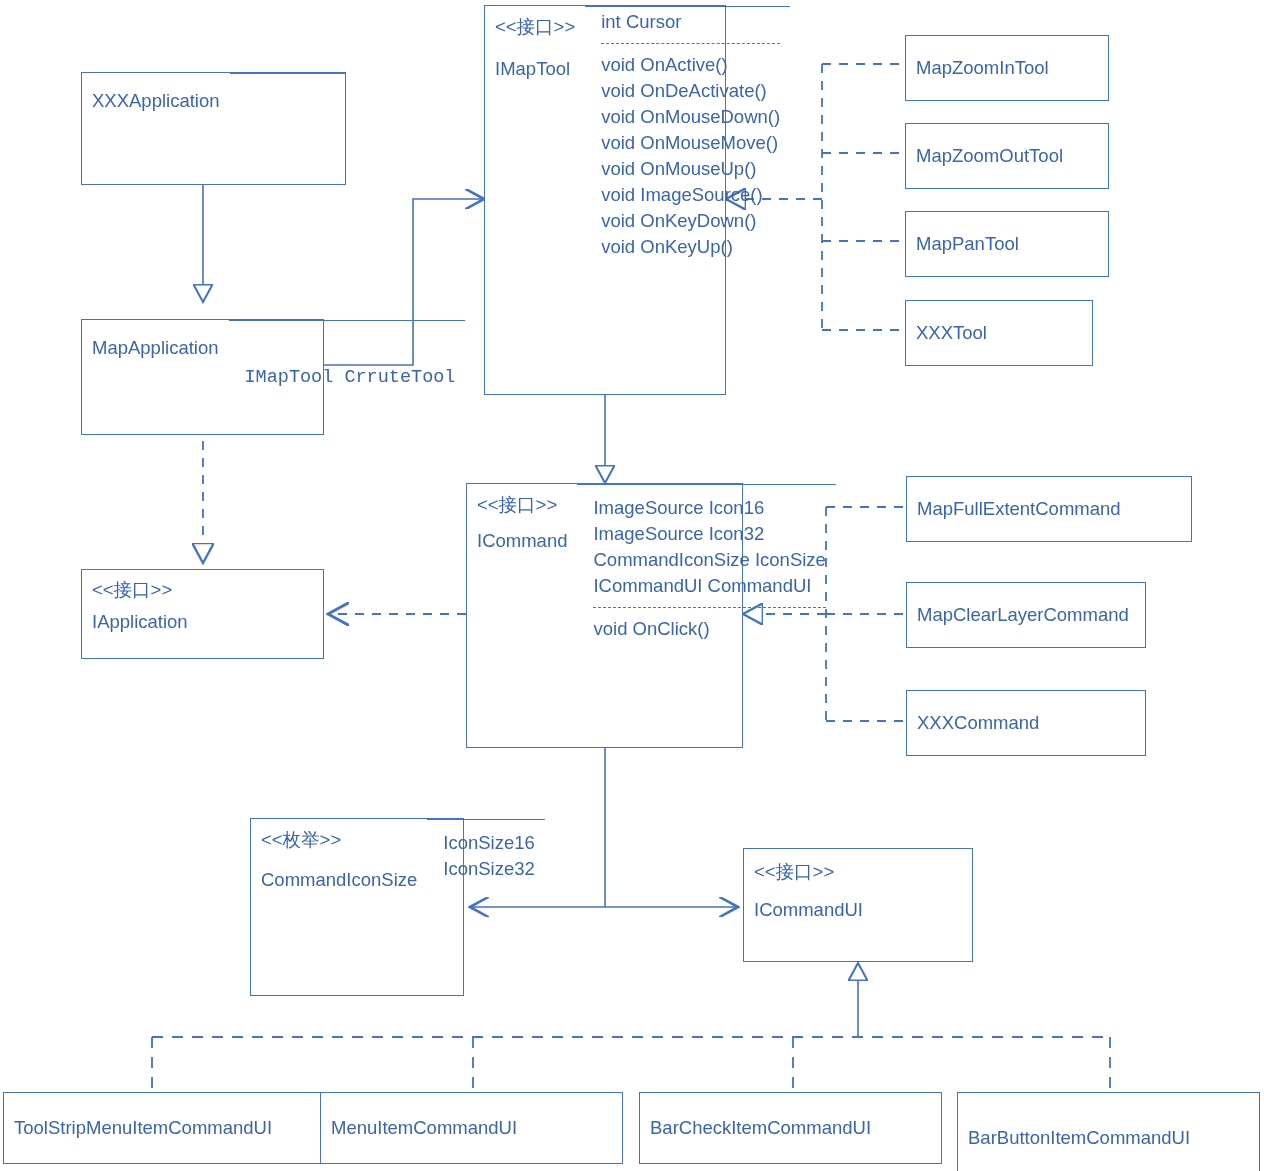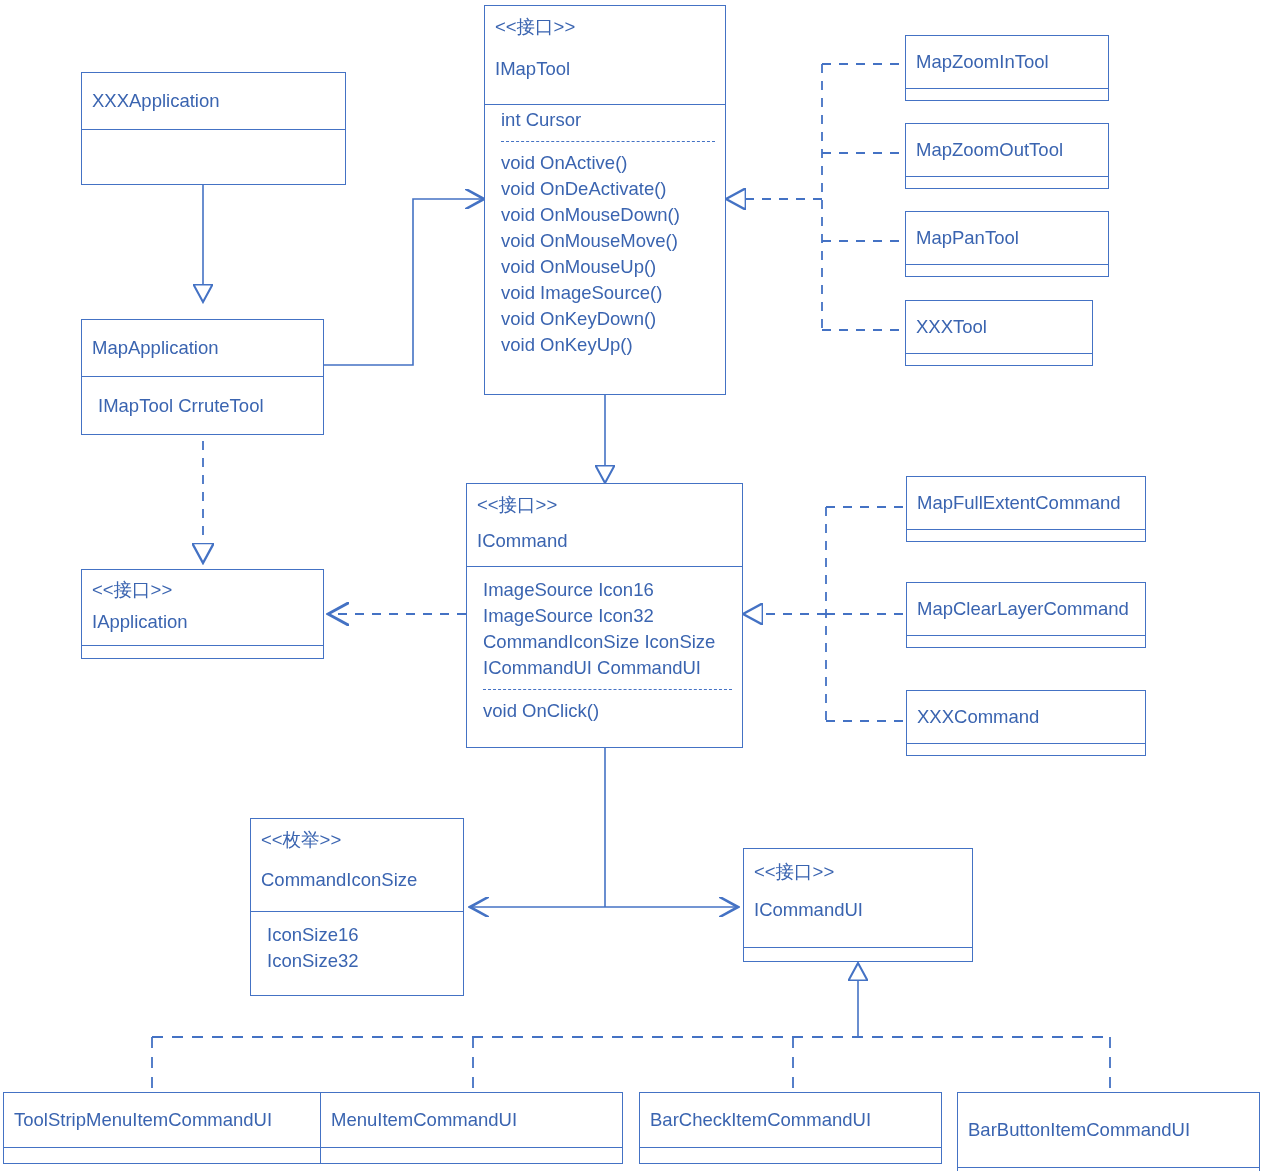--- a/index.html
+++ b/index.html
@@ -17,21 +17,21 @@
     background: #ffffff;
     overflow: hidden;
   }
   
   .uml-box {
     position: absolute;
     box-sizing: border-box;
     border: 1.4px solid #4472c4;
     background: #ffffff;
     display: flex;
-    flex-direction: column;
+    flex-direction: row;
   }
   .compartment {
     box-sizing: border-box;
     position: relative;
   }
   .compartment + .compartment {
     border-top: 1.4px solid #4472c4;
   }
   .stereotype,
   .class-name,
@@ -142,21 +142,21 @@
     <div class="compartment head-simple" style="height:56px;">
       <span class="class-name">XXXApplication</span>
     </div>
     <div class="compartment empty-comp" style="flex:1;"></div>
   </div>
 
   <div class="uml-box" style="left:81px; top:319px; width:243px; height:116px;">
     <div class="compartment head-simple" style="height:56px;">
       <span class="class-name">MapApplication</span>
     </div>
-    <div class="compartment head-simple" style="flex:1; padding-left:16px;">
+    <div class="compartment head-simple" style="flex:1; padding-left:16px;font-family:Liberation Mono, monospace;">
       <span class="member">IMapTool CrruteTool</span>
     </div>
   </div>
 
   <div class="uml-box" style="left:81px; top:569px; width:243px; height:90px;">
     <div class="compartment head" style="flex:1; padding-top:7px;">
       <div class="stereotype" style="margin-bottom:6px;">&lt;&lt;接口&gt;&gt;</div>
       <div class="class-name">IApplication</div>
     </div>
     <div class="compartment empty-comp" style="height:14px;"></div>
@@ -217,21 +217,21 @@
     <div class="compartment body-comp" style="flex:1; padding-top:10px;">
       <span class="member">ImageSource Icon16</span>
       <span class="member">ImageSource Icon32</span>
       <span class="member">CommandIconSize IconSize</span>
       <span class="member">ICommandUI CommandUI</span>
       <div class="sep-dashed"></div>
       <span class="member">void OnClick()</span>
     </div>
   </div>
 
-  <div class="uml-box" style="left:906px; top:476px; width:240px; height:66px;">
+  <div class="uml-box" style="left:906px; top:476px; width:286px; height:66px;">
     <div class="compartment head-simple" style="flex:1;">
       <span class="class-name">MapFullExtentCommand</span>
     </div>
     <div class="compartment empty-comp" style="height:12px;"></div>
   </div>
 
   <div class="uml-box" style="left:906px; top:582px; width:240px; height:66px;">
     <div class="compartment head-simple" style="flex:1;">
       <span class="class-name">MapClearLayerCommand</span>
     </div>

